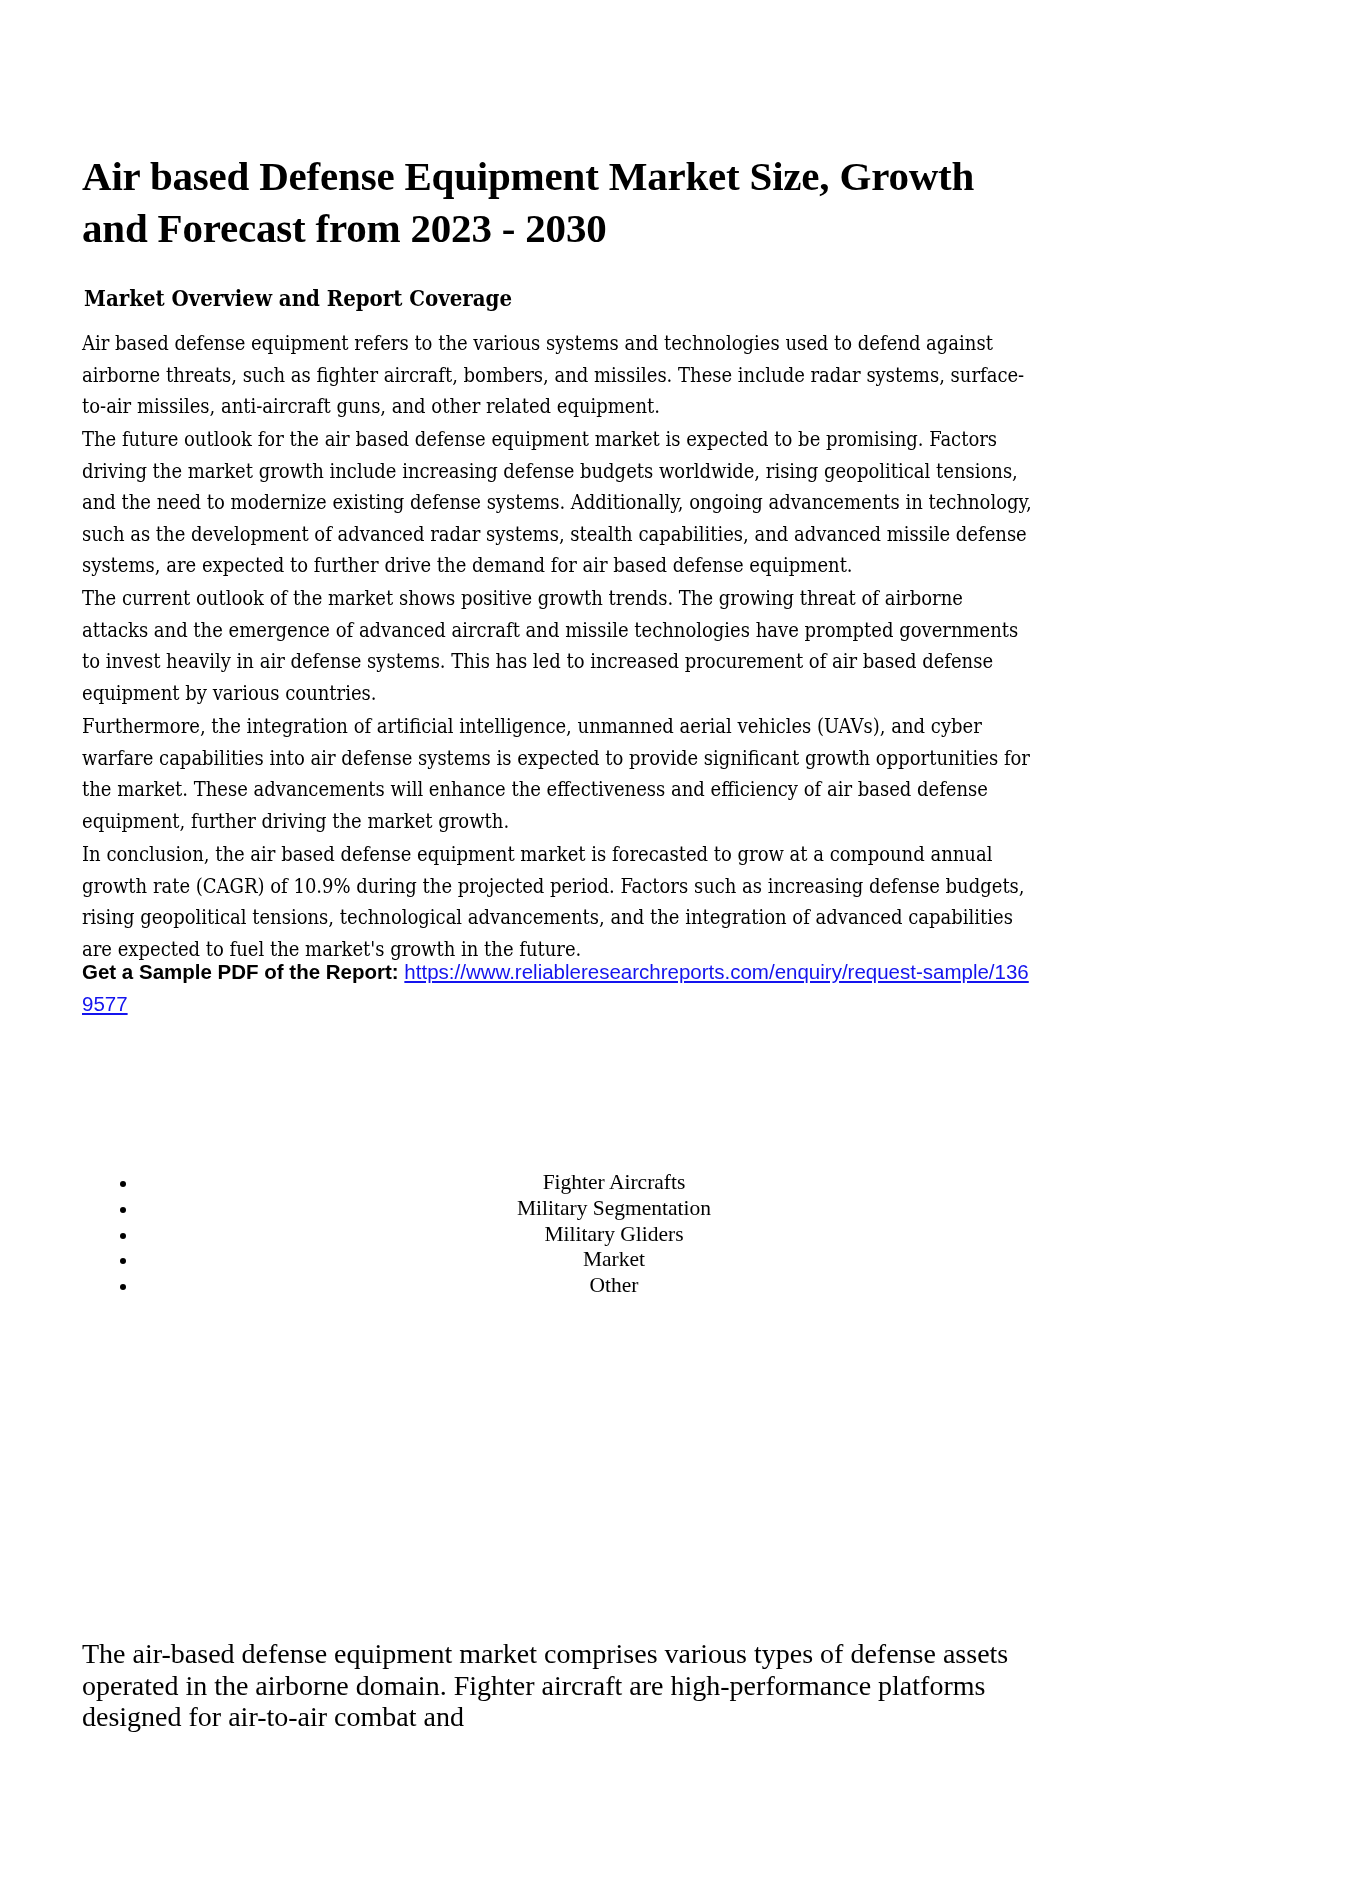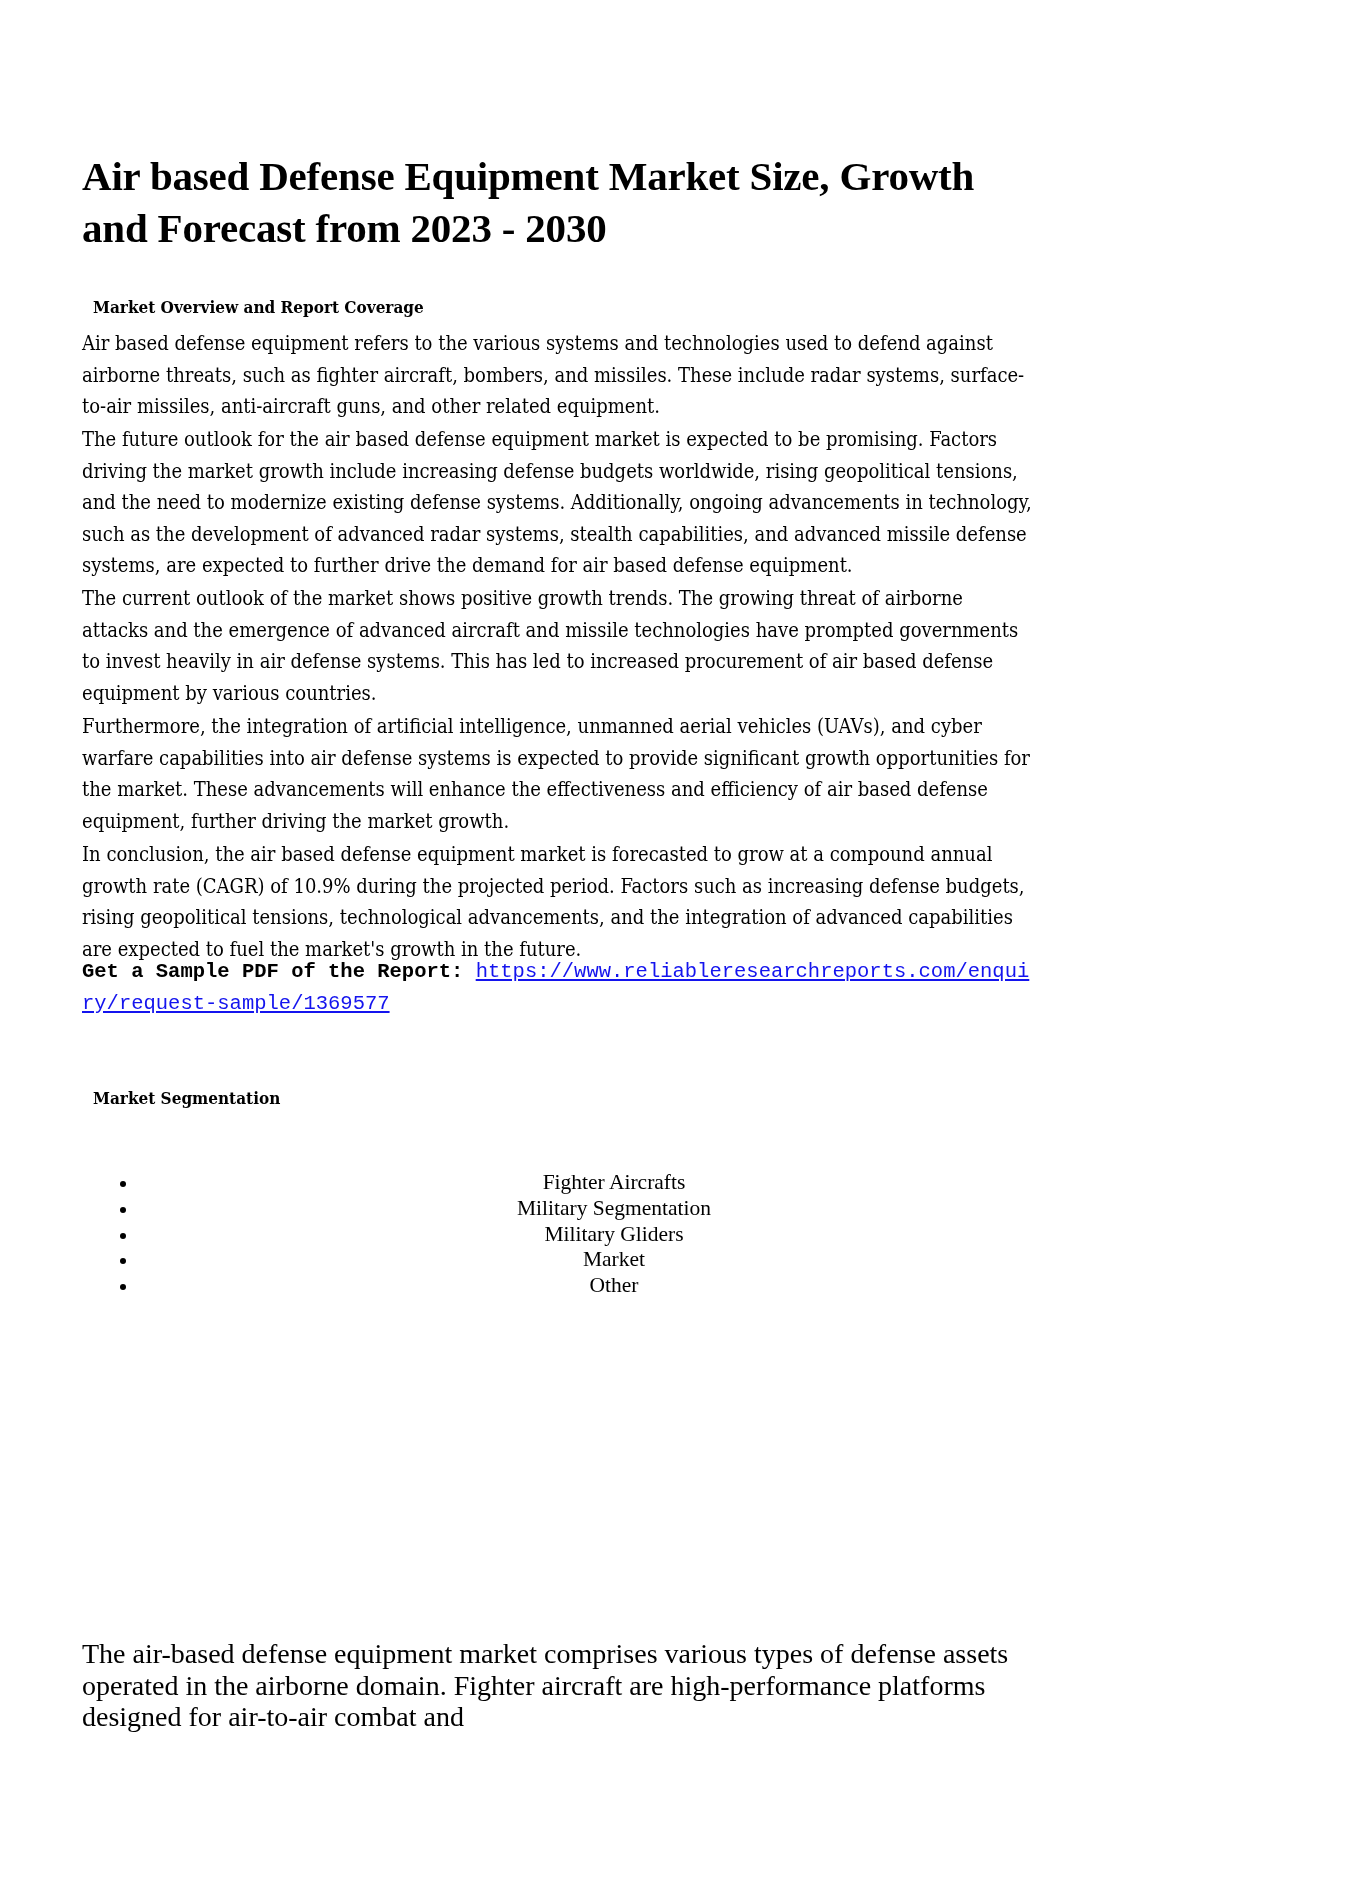--- a/index.html
+++ b/index.html
@@ -35,41 +35,41 @@
     letter-spacing: -0.2px;
     margin: 0;
     padding-top: 150px;
     color: #000;
   }
 
   
   .heading {
     font-family: "DejaVu Serif Condensed", "DejaVu Serif", "Liberation Serif", serif;
     font-weight: bold;
-    font-size: 17px;
+    font-size: 22px;
     line-height: 26px;
     font-stretch: condensed;
-    margin: 11px;
+    margin: 2px;
     color: #000;
   }
 
   
   .para {
     font-family: "DejaVu Serif Condensed", "DejaVu Serif", "Liberation Serif", serif;
     font-stretch: condensed;
     font-size: 20px;
     line-height: 31.5px;
     margin: 0;
     color: #000;
     text-align: left;
   }
 
   
   .link-para {
-    font-family: Liberation Mono, monospace;
+    font-family: Liberation Sans, sans-serif;
     font-stretch: condensed;
     font-size: 20.5px;
     line-height: 31.5px;
     margin: 0;
   }
   .link-label {
     font-weight: bold;
     color: #000;
   }
   .doc-link {
@@ -123,21 +123,20 @@
   <p class="para blk" style="top:424px;">The future outlook for the air based defense equipment market is expected to be promising. Factors driving the market growth include increasing defense budgets worldwide, rising geopolitical tensions, and the need to modernize existing defense systems. Additionally, ongoing advancements in technology, such as the development of advanced radar systems, stealth capabilities, and advanced missile defense systems, are expected to further drive the demand for air based defense equipment.</p>
 
   <p class="para blk" style="top:583px;">The current outlook of the market shows positive growth trends. The growing threat of airborne attacks and the emergence of advanced aircraft and missile technologies have prompted governments to invest heavily in air defense systems. This has led to increased procurement of air based defense equipment by various countries.</p>
 
   <p class="para blk" style="top:711px;">Furthermore, the integration of artificial intelligence, unmanned aerial vehicles (UAVs), and cyber warfare capabilities into air defense systems is expected to provide significant growth opportunities for the market. These advancements will enhance the effectiveness and efficiency of air based defense equipment, further driving the market growth.</p>
 
   <p class="para blk" style="top:839px;">In conclusion, the air based defense equipment market is forecasted to grow at a compound annual growth rate (CAGR) of 10.9% during the projected period. Factors such as increasing defense budgets, rising geopolitical tensions, technological advancements, and the integration of advanced capabilities are expected to fuel the market's growth in the future.</p>
 
   <p class="link-para blk" style="top:956px;"><span class="link-label">Get a Sample PDF of the Report:</span> <a class="doc-link" href="#">https://www.reliableresearchreports.com/enquiry/request-sample/1369577</a></p>
 
-  <h2 class="heading blk" style="top:1074px;">Market Segmentation</h2>
 
 
   <ul class="seg-list blk" style="top:1170px;">
     <li>Fighter Aircrafts</li>
     <li>Military Segmentation</li>
     <li>Military Gliders</li>
     <li>Market</li>
     <li>Other</li>
   </ul>
 

